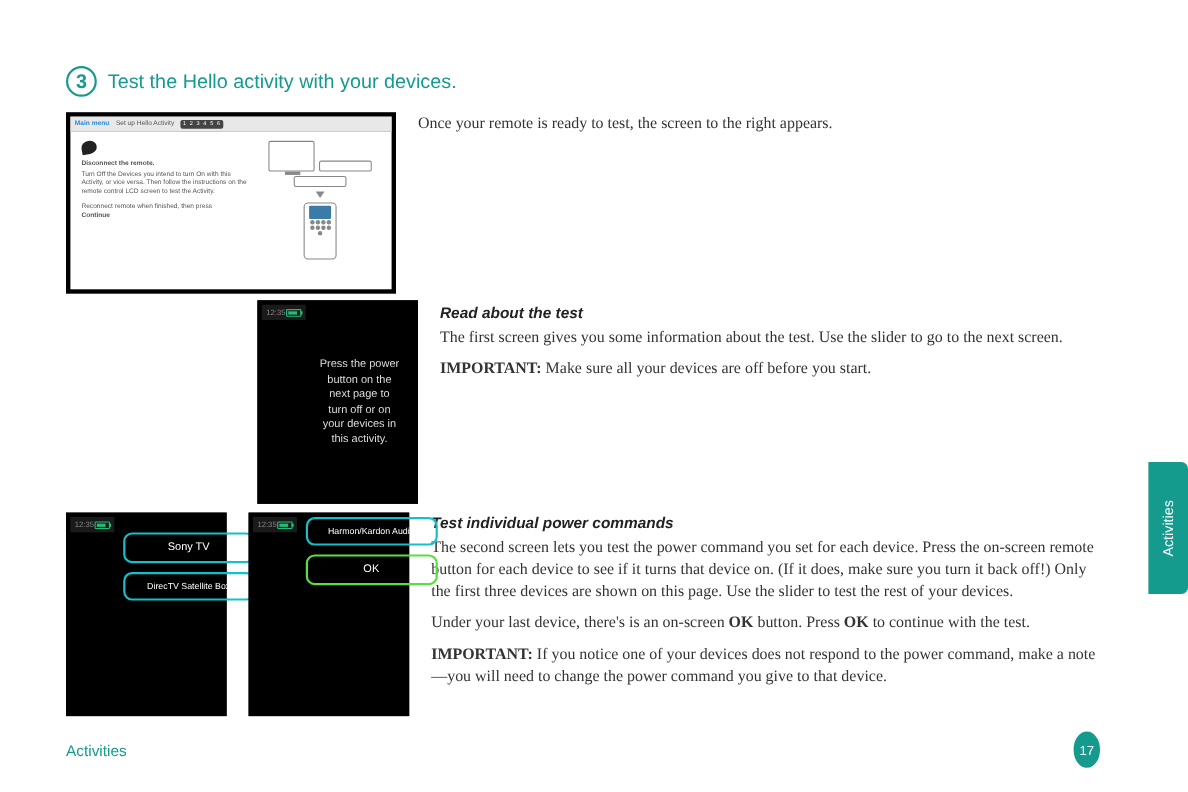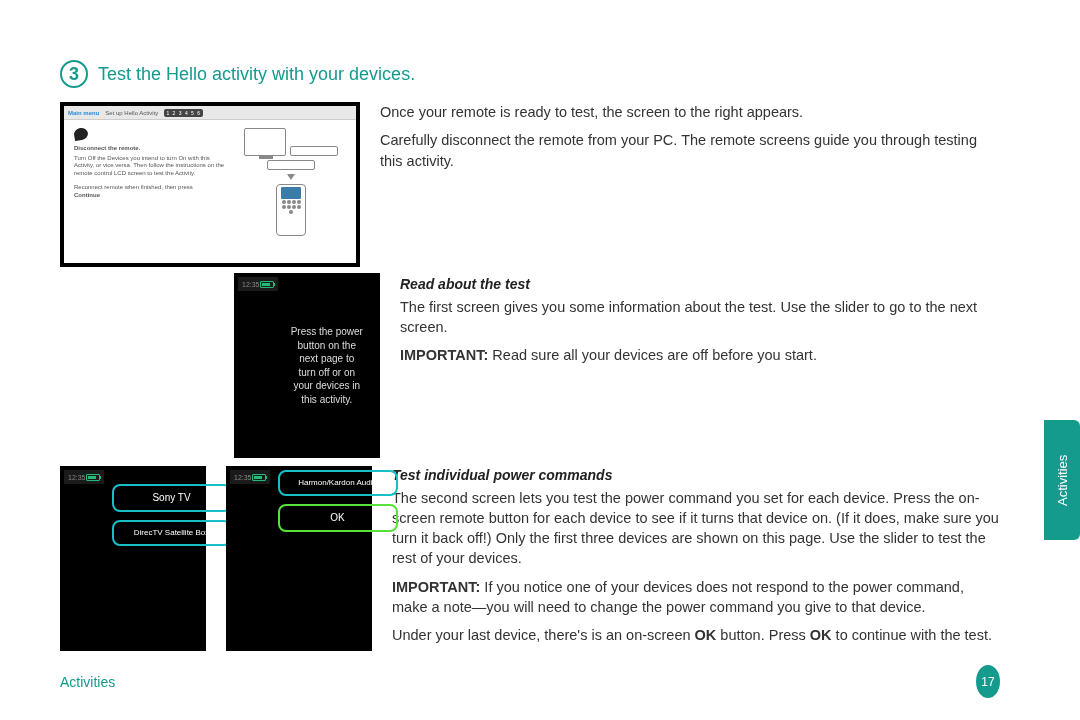--- a/index.html
+++ b/index.html
@@ -40,21 +40,21 @@
     font-weight: 400;
     font-size: 18px;
   }
   .content-row {
     display: flex;
     gap: 20px;
     margin-bottom: 8px;
   }
   .left-col { flex-shrink: 0; }
   .right-col { flex: 1; font-size: 14.5px; line-height: 1.4; color: #333; }
-  .right-col p { margin-bottom: 8px; }
+  .right-col p { margin-bottom: 8px; font-family: Liberation Serif, serif; }
 
   
   .pc-screenshot {
     width: 300px;
     height: 165px;
     border: 4px solid #000;
     background: #fff;
     position: relative;
     font-size: 6px;
     color: #555;
@@ -233,42 +233,41 @@
                   <div class="dot"></div>
                   <div class="dot"></div>
               </div>
             </div>
           </div>
         </div>
       </div>
     </div>
     <div class="right-col">
       <p>Once your remote is ready to test, the screen to the right appears.</p>
-      <p>Carefully disconnect the remote from your PC. The remote screens guide you through testing this activity.</p>
     </div>
   </div>
 
   <div class="content-row">
     <div class="left-col indent-remote">
       <div class="remote-screen">
         <div class="remote-statusbar">
           <span>12:35</span>
           <span class="battery">
               <span class="fill"></span>
             </span>
         </div>
         <div class="remote-body">
           <div class="remote-msg">Press the power button on the next page to turn off or on your devices in this activity.</div>
         </div>
       </div>
     </div>
     <div class="right-col">
       <div class="subh">Read about the test</div>
       <p>The first screen gives you some information about the test. Use the slider to go to the next screen.</p>
-      <p><strong>IMPORTANT:</strong><span> Read sure all your devices are off before you start.</span></p>
+      <p><strong>IMPORTANT:</strong><span> Make sure all your devices are off before you start.</span></p>
     </div>
   </div>
 
   <div class="content-row block2">
     <div class="left-col">
       <div class="row2">
         <div class="screens">
 
           <div class="remote-screen">
             <div class="remote-statusbar">
@@ -294,24 +293,24 @@
               <div class="remote-btn small-text">Harmon/Kardon Audio</div>
               <div class="remote-btn green">OK</div>
             </div>
           </div>
         </div>
       </div>
     </div>
     <div class="right-col">
       <div class="subh">Test individual power commands</div>
       <p>The second screen lets you test the power command you set for each device. Press the on-screen remote button for each device to see if it turns that device on. (If it does, make sure you turn it back off!) Only the first three devices are shown on this page. Use the slider to test the rest of your devices.</p>
-      <p><strong>IMPORTANT:</strong><span> If you notice one of your devices does not respond to the power command, make a note—you will need to change the power command you give to that device.</span></p>
       <p>
         <span>Under your last device, there's is an on-screen </span><strong>OK</strong><span> button. Press </span><strong>OK</strong><span> to continue with the test.</span>
       </p>
+      <p><strong>IMPORTANT:</strong><span> If you notice one of your devices does not respond to the power command, make a note—you will need to change the power command you give to that device.</span></p>
     </div>
   </div>
 
   <div class="side-tab">Activities</div>
 
   <div class="footer">
     <span class="section">Activities</span>
     <span class="page-num">17</span>
   </div>
 

